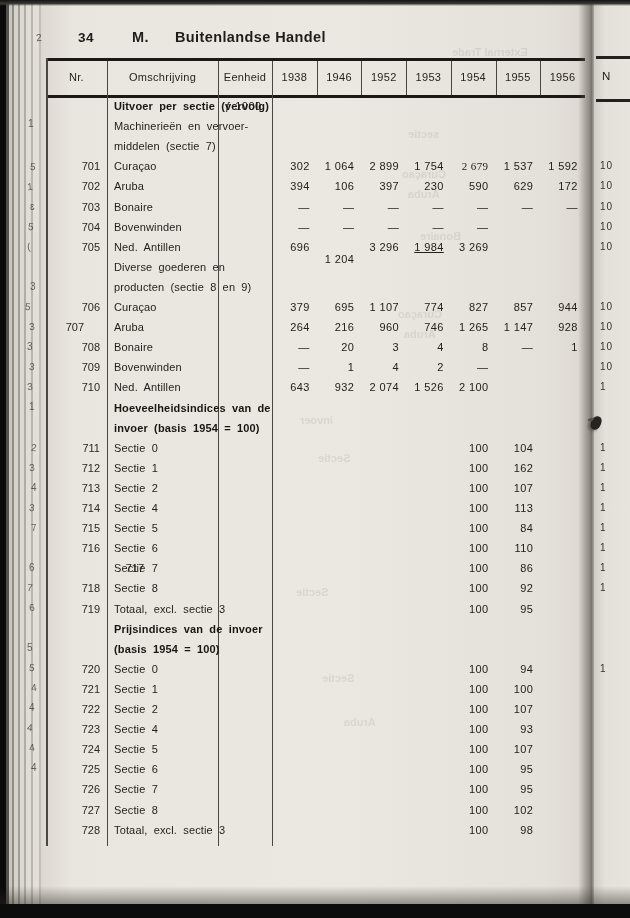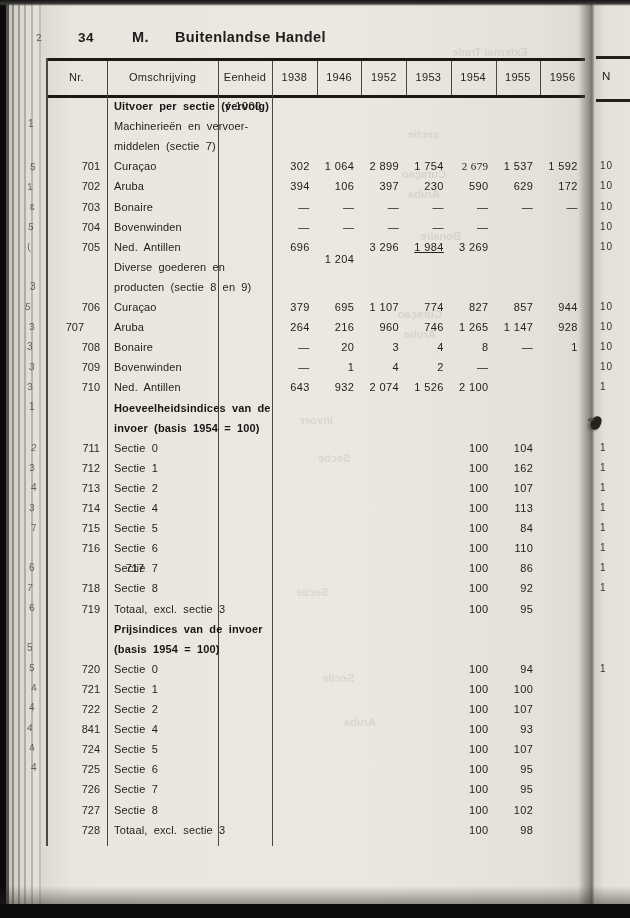--- a/index.html
+++ b/index.html
@@ -289,21 +289,21 @@
         <span class="cell val" style="left: 450.8px; width: 37.7px; top: 682.9px;">100</span>
         <span class="cell val" style="left: 495.5px; width: 37.7px; top: 682.9px;">100</span>
       </div>
       <div>
         <span class="cell nr" style="left: 46px; top: 703px;">722</span>
         <span class="cell lbl" style="top: 703px;">Sectie 2</span>
         <span class="cell val" style="left: 450.8px; width: 37.7px; top: 703px;">100</span>
         <span class="cell val" style="left: 495.5px; width: 37.7px; top: 703px;">107</span>
       </div>
       <div>
-        <span class="cell nr" style="left: 46px; top: 723.1px;">841</span>
+        <span class="cell nr" style="left: 46px; top: 723.1px;">723</span>
         <span class="cell lbl" style="top: 723.1px;">Sectie 4</span>
         <span class="cell val" style="left: 450.8px; width: 37.7px; top: 723.1px;">100</span>
         <span class="cell val" style="left: 495.5px; width: 37.7px; top: 723.1px;">93</span>
       </div>
       <div>
         <span class="cell nr" style="left: 46px; top: 743.2px;">724</span>
         <span class="cell lbl" style="top: 743.2px;">Sectie 5</span>
         <span class="cell val" style="left: 450.8px; width: 37.7px; top: 743.2px;">100</span>
         <span class="cell val" style="left: 495.5px; width: 37.7px; top: 743.2px;">107</span>
       </div>

